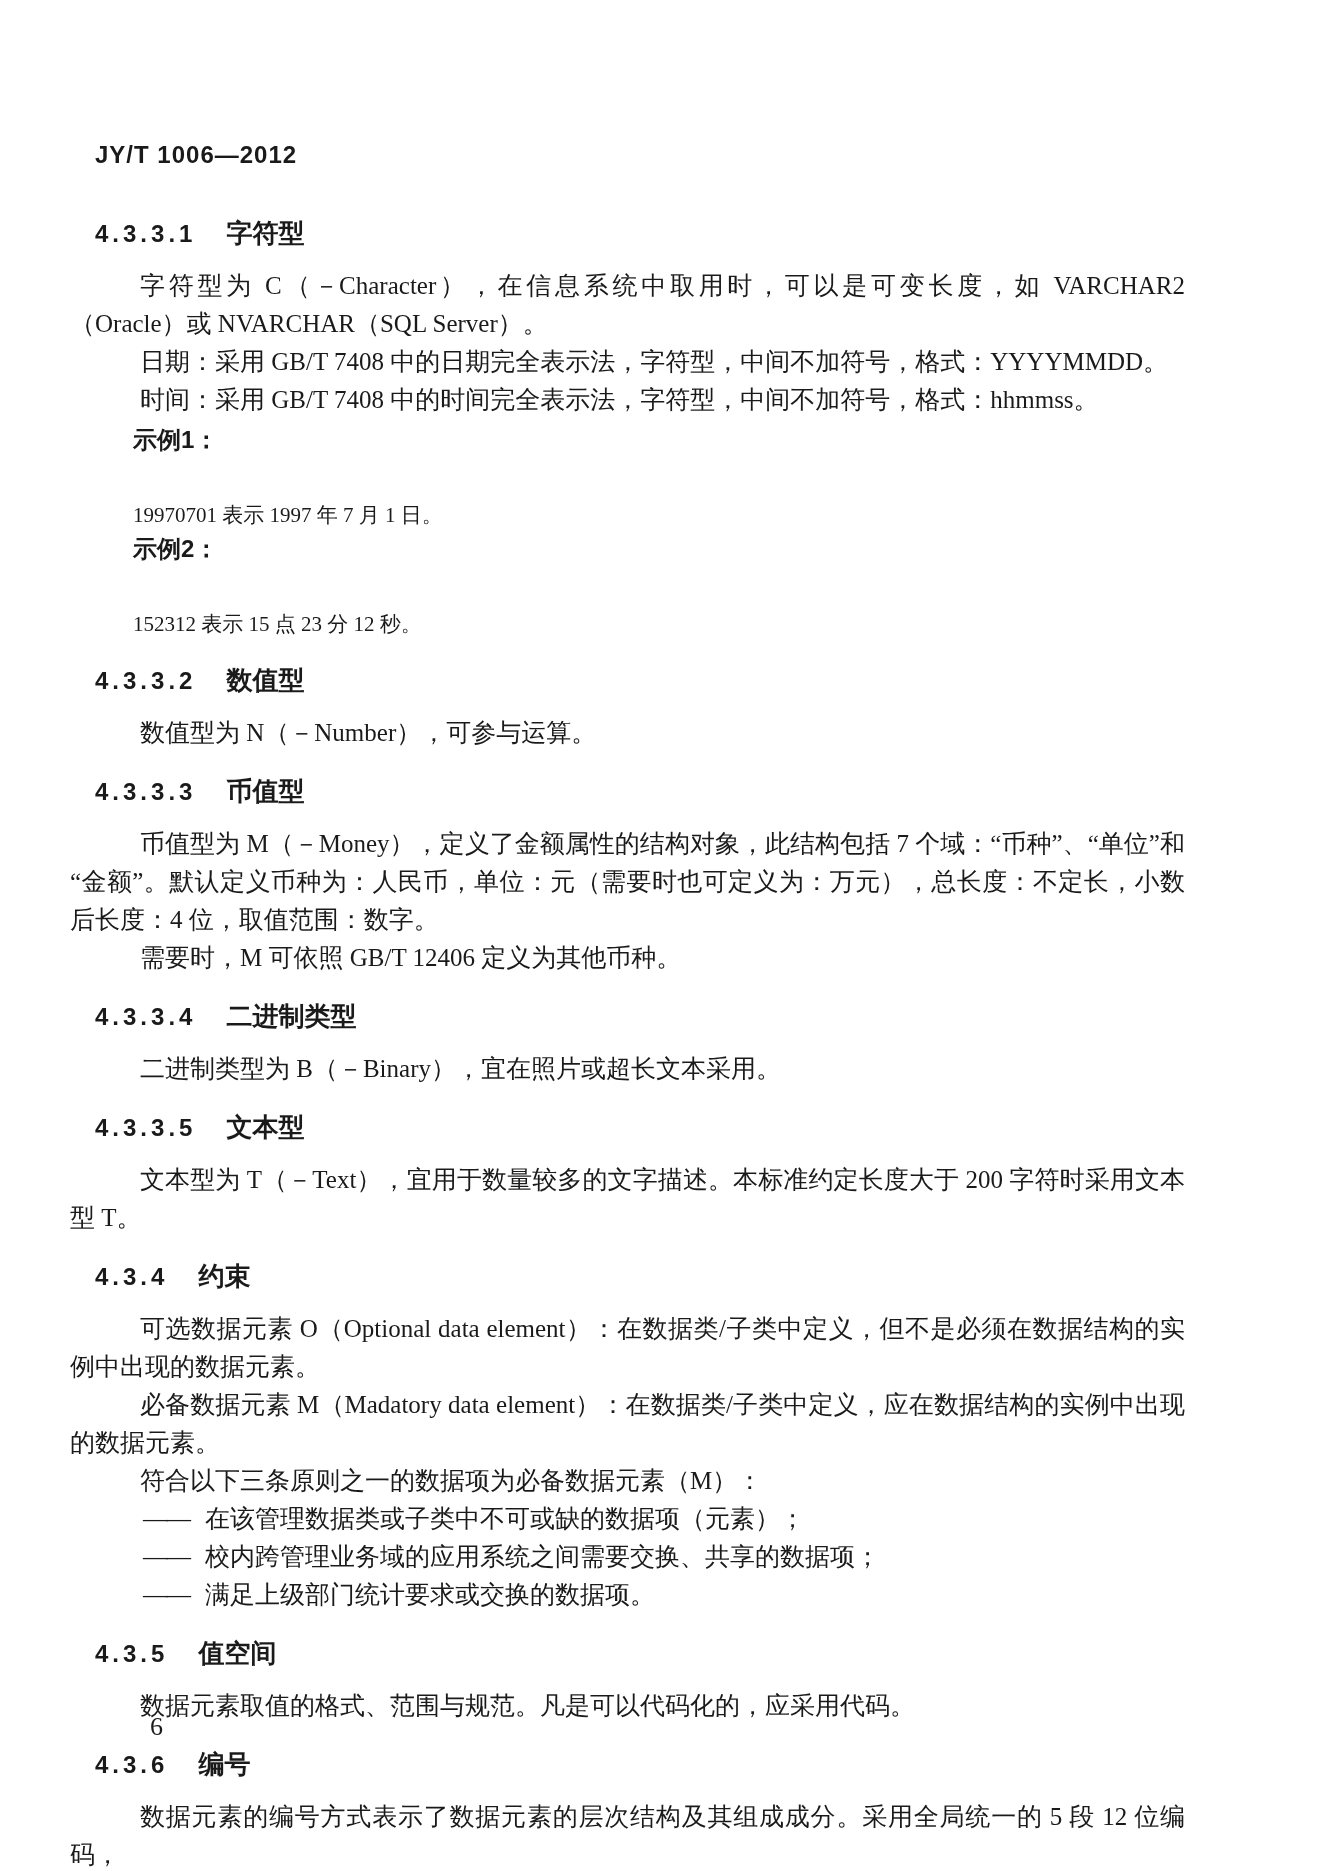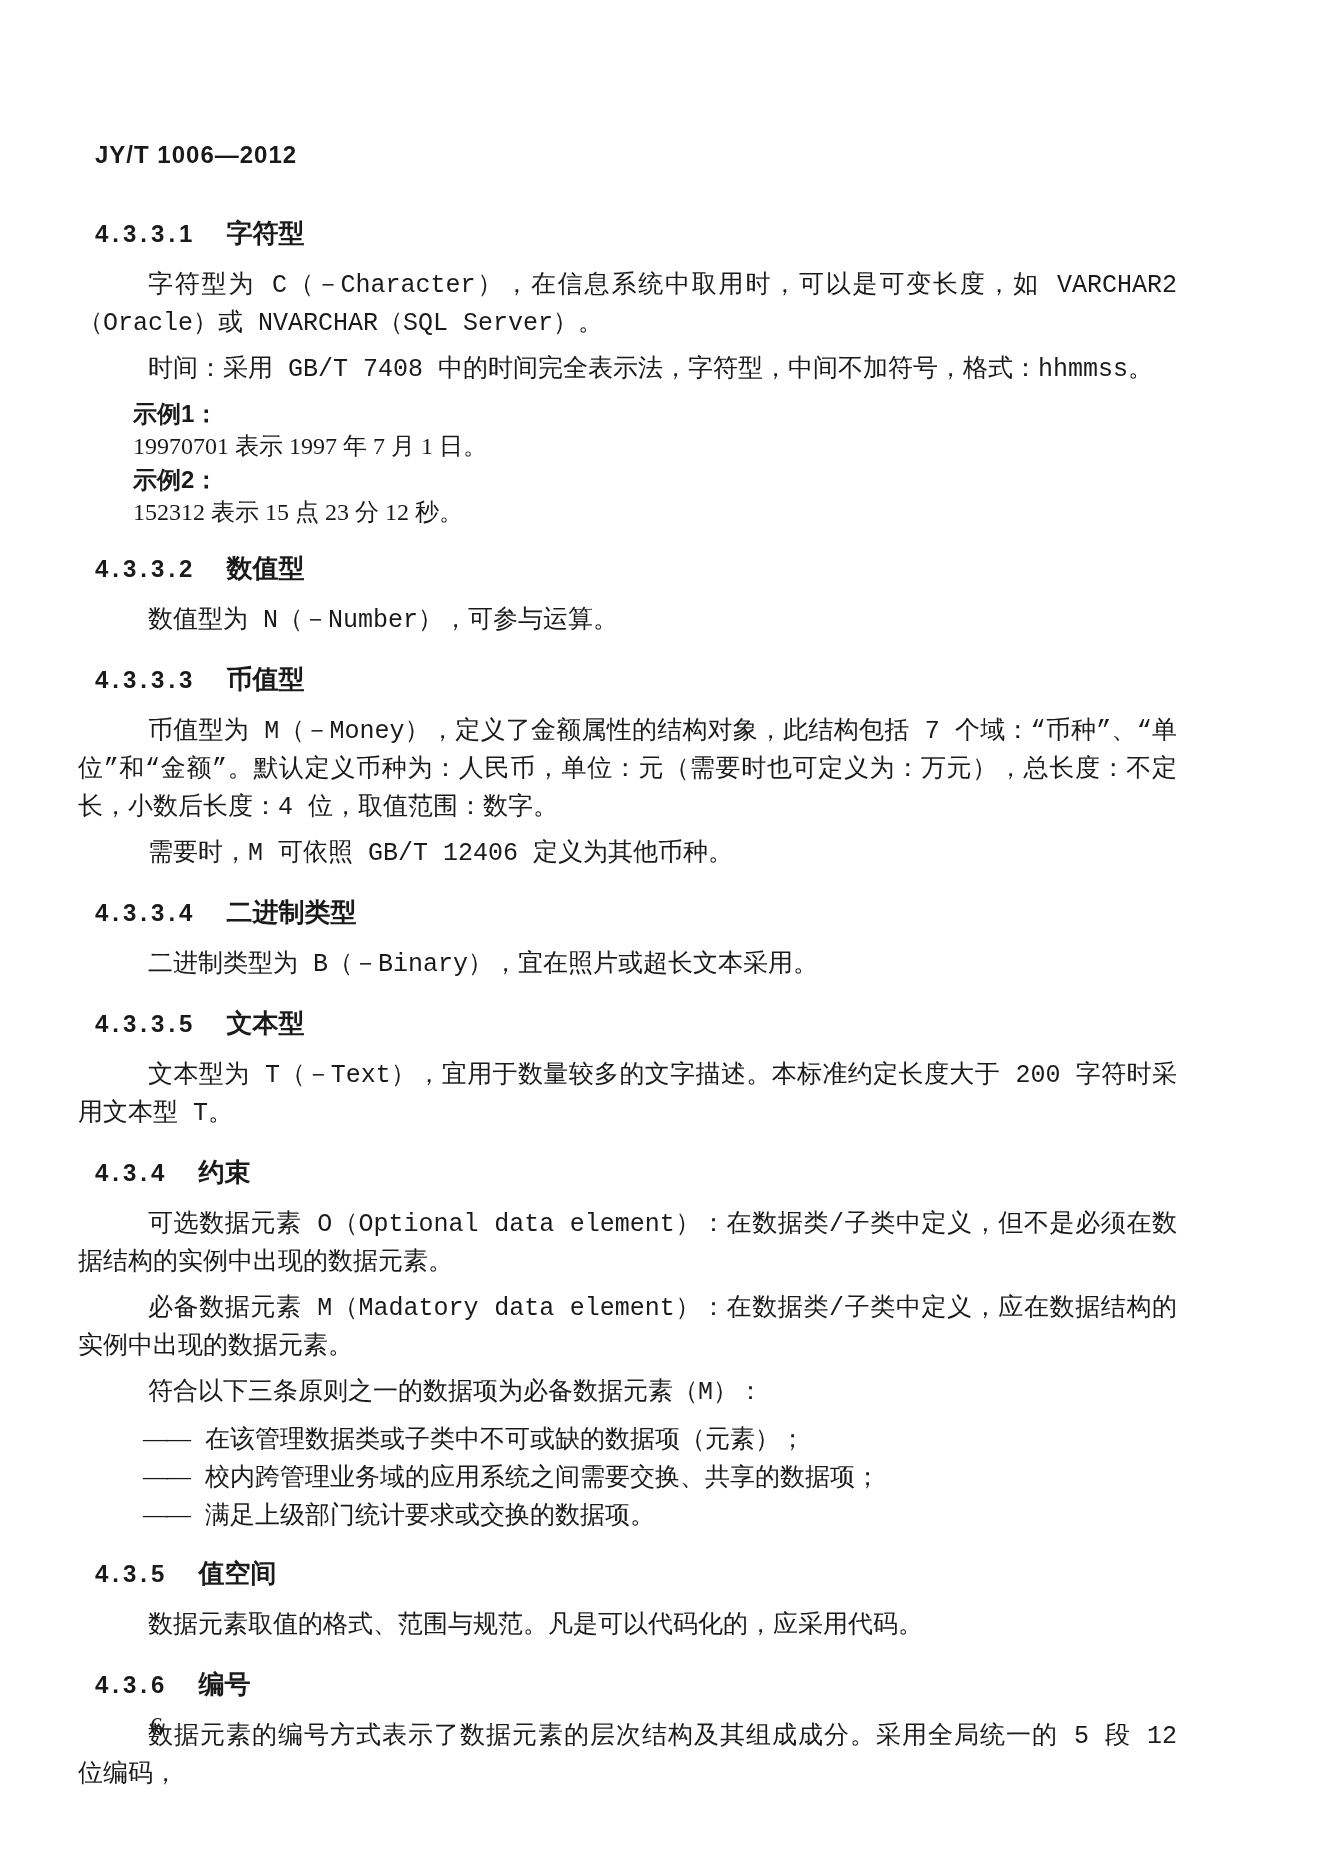--- a/index.html
+++ b/index.html
@@ -36,36 +36,36 @@
   .sec-heading.first { margin-top: 46px; }
   .sec-num {
     font-size: 24px;
     letter-spacing: 4px;
     margin-right: 30px;
     font-weight: bold;
   }
   .para {
     font-size: 25px;
     line-height: 38px;
-    margin: 8px;
+    margin: 0;
     text-align: justify;
     text-indent: 70px;
-    font-family: Liberation Mono, monospace;
   }
   .example-label {
     font-family: "Liberation Sans", "DejaVu Sans", sans-serif;
     font-weight: bold;
     font-size: 24px;
     line-height: 33px;
     padding-left: 63px;
   }
   .example-text {
-    font-size: 24px;
+    font-size: 21px;
     line-height: 33px;
     padding-left: 63px;
+    margin-top: 43px;
   }
   .example-block { margin: 4px 0 0 0; }
   .bullet {
     font-size: 25px;
     line-height: 38px;
     padding-left: 73px;
     text-align: left;
   }
   .bullet .dash { margin-right: 16px; letter-spacing: -2px; }
   .page-footer {
@@ -81,20 +81,21 @@
 
 <div class="page">
   <div class="content">
 
     <div class="doc-header">JY/T 1006—2012</div>
 
     <div class="sec-heading first">
       <span class="sec-num">4.3.3.1</span><span>字符型</span>
     </div>
     <p class="para">字符型为 C（－Character），在信息系统中取用时，可以是可变长度，如 VARCHAR2 （Oracle）或 NVARCHAR（SQL Server）。</p>
+    <p class="para">日期：采用 GB/T 7408 中的日期完全表示法，字符型，中间不加符号，格式：YYYYMMDD。</p>
     <p class="para">时间：采用 GB/T 7408 中的时间完全表示法，字符型，中间不加符号，格式：hhmmss。</p>
     <div class="example-block">
       <div class="example-label">示例1：</div>
       <div class="example-text">19970701 表示 1997 年 7 月 1 日。</div>
       <div class="example-label">示例2：</div>
       <div class="example-text">152312 表示 15 点 23 分 12 秒。</div>
     </div>
 
     <div class="sec-heading">
       <span class="sec-num">4.3.3.2</span><span>数值型</span>

